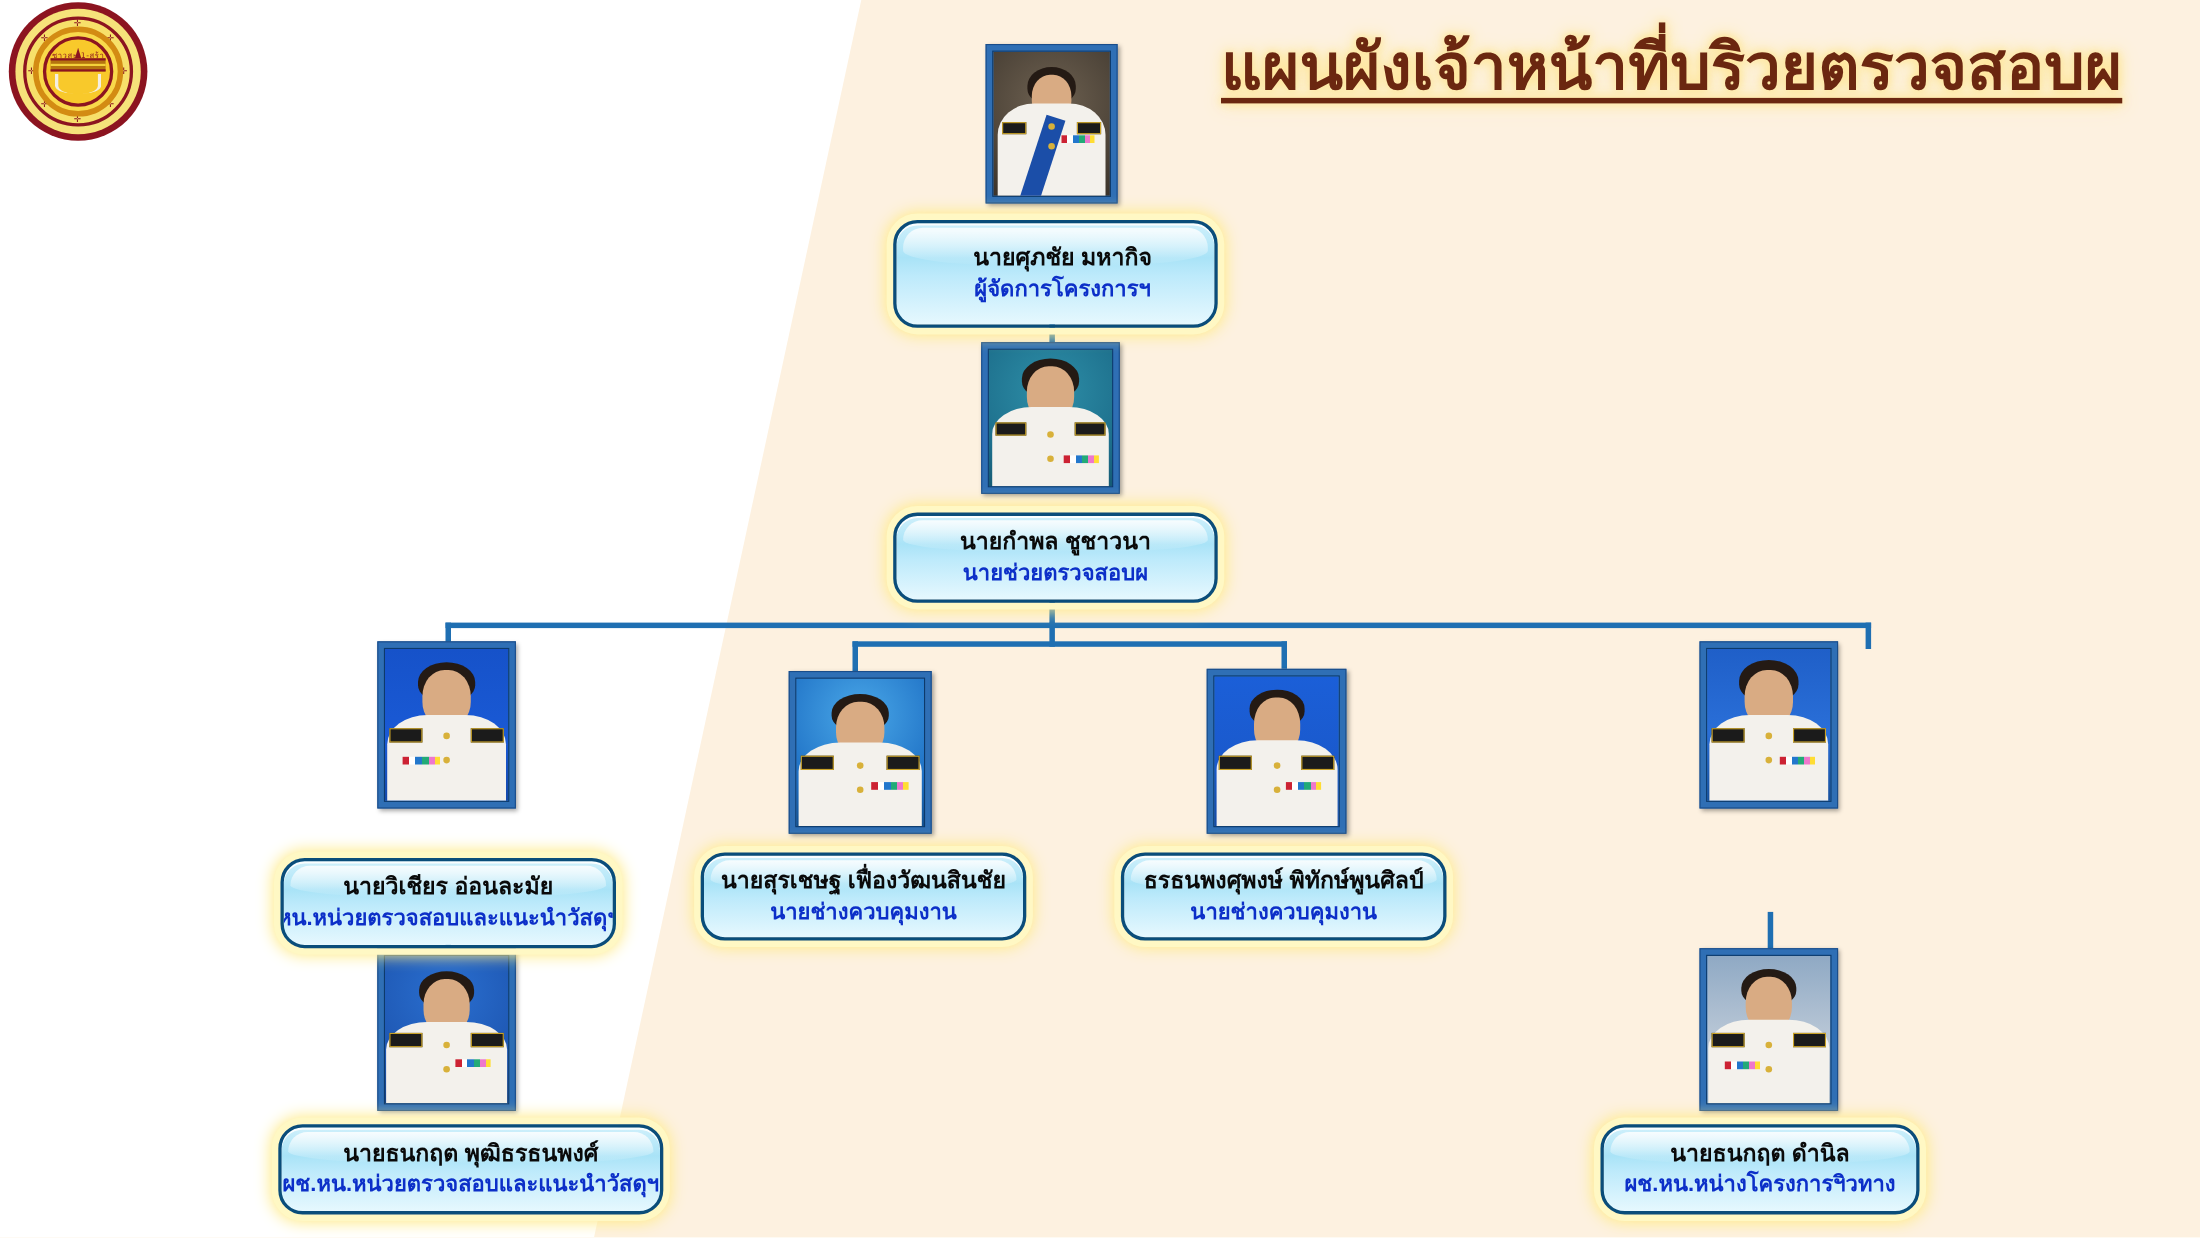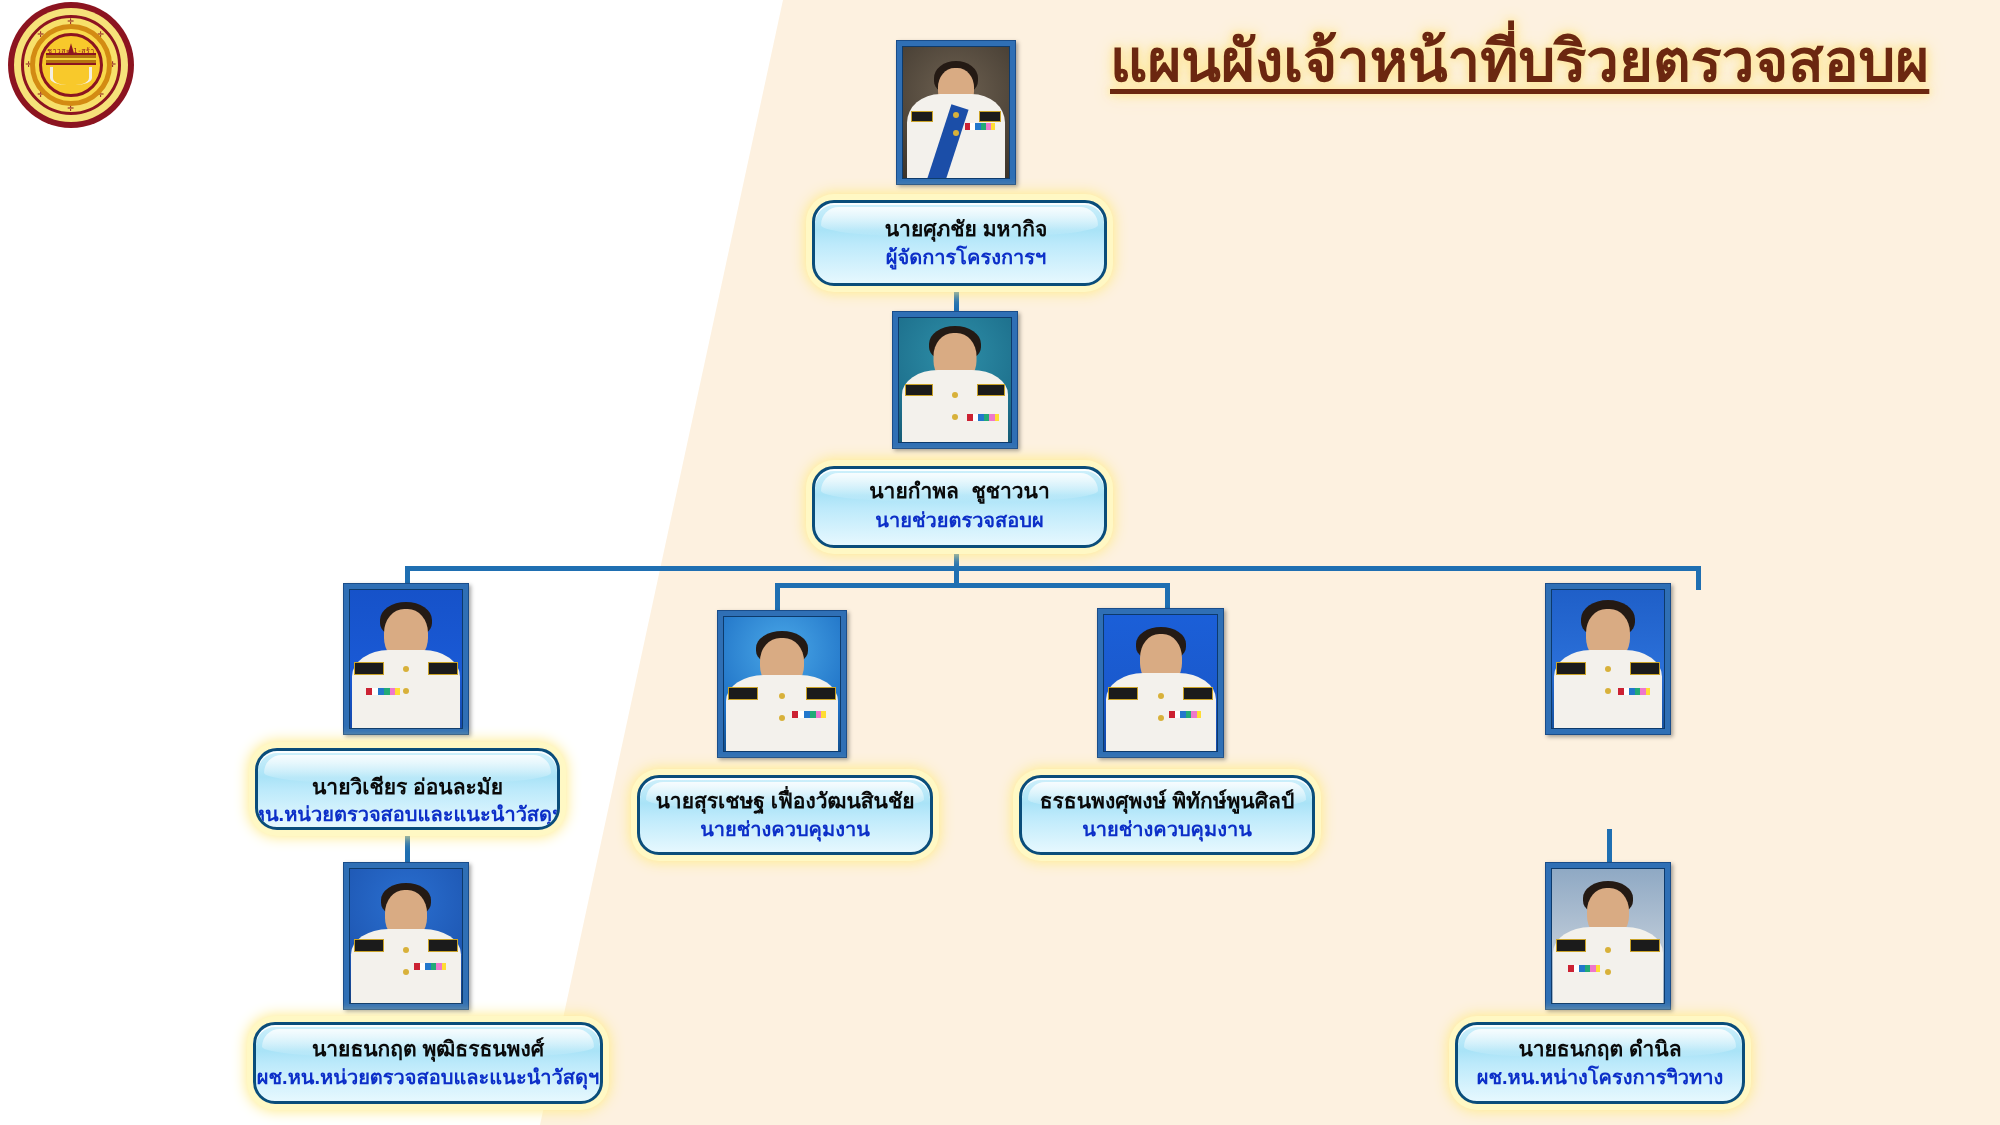--- a/index.html
+++ b/index.html
@@ -346,31 +346,31 @@
         <div class="body" style="width:110px; height:76px;"></div>
         <div class="shoulderL" style="left:4px; top:70px; width:30px; height:13px;"></div>
         <div class="shoulderR" style="right:4px; top:70px; width:30px; height:13px;"></div>
         <div class="ribbon" style="left:16px; top:96px; width:32px;"></div>
         <div class="btn" style="bottom:50px;"></div>
         <div class="btn" style="bottom:28px;"></div>
       </div>
     </div>
   </div>
 
-  <div class="node" style="left:812px; top:200px; width:295px; height:86px;padding-left:13px;">
+  <div class="node" style="left:812px; top:200px; width:295px; height:98px;padding-left:13px;">
     <div class="nm">นายศุภชัย  มหากิจ</div>
     <div class="ps">ผู้จัดการโครงการฯ</div>
   </div>
 
-  <div class="node" style="left:812px; top:466px; width:295px; height:82px;font-family:Liberation Mono, monospace;">
+  <div class="node" style="left:812px; top:466px; width:295px; height:82px;">
     <div class="nm">นายกำพล   ชูชาวนา</div>
     <div class="ps">นายช่วยตรวจสอบผ</div>
   </div>
 
-  <div class="node" style="left:255px; top:748px; width:305px; height:82px;justify-content:flex-end;">
+  <div class="node" style="left:255px; top:780px; width:305px; height:82px;">
     <div class="nm">นายวิเชียร  อ่อนละมัย</div>
     <div class="ps">หน.หน่วยตรวจสอบและแนะนำวัสดุฯ</div>
   </div>
 
   <div class="node" style="left:637px; top:775px; width:296px; height:80px;">
     <div class="nm">นายสุรเชษฐ  เฟื่องวัฒนสินชัย</div>
     <div class="ps">นายช่างควบคุมงาน</div>
   </div>
 
   <div class="node" style="left:1019px; top:775px; width:296px; height:80px;">

